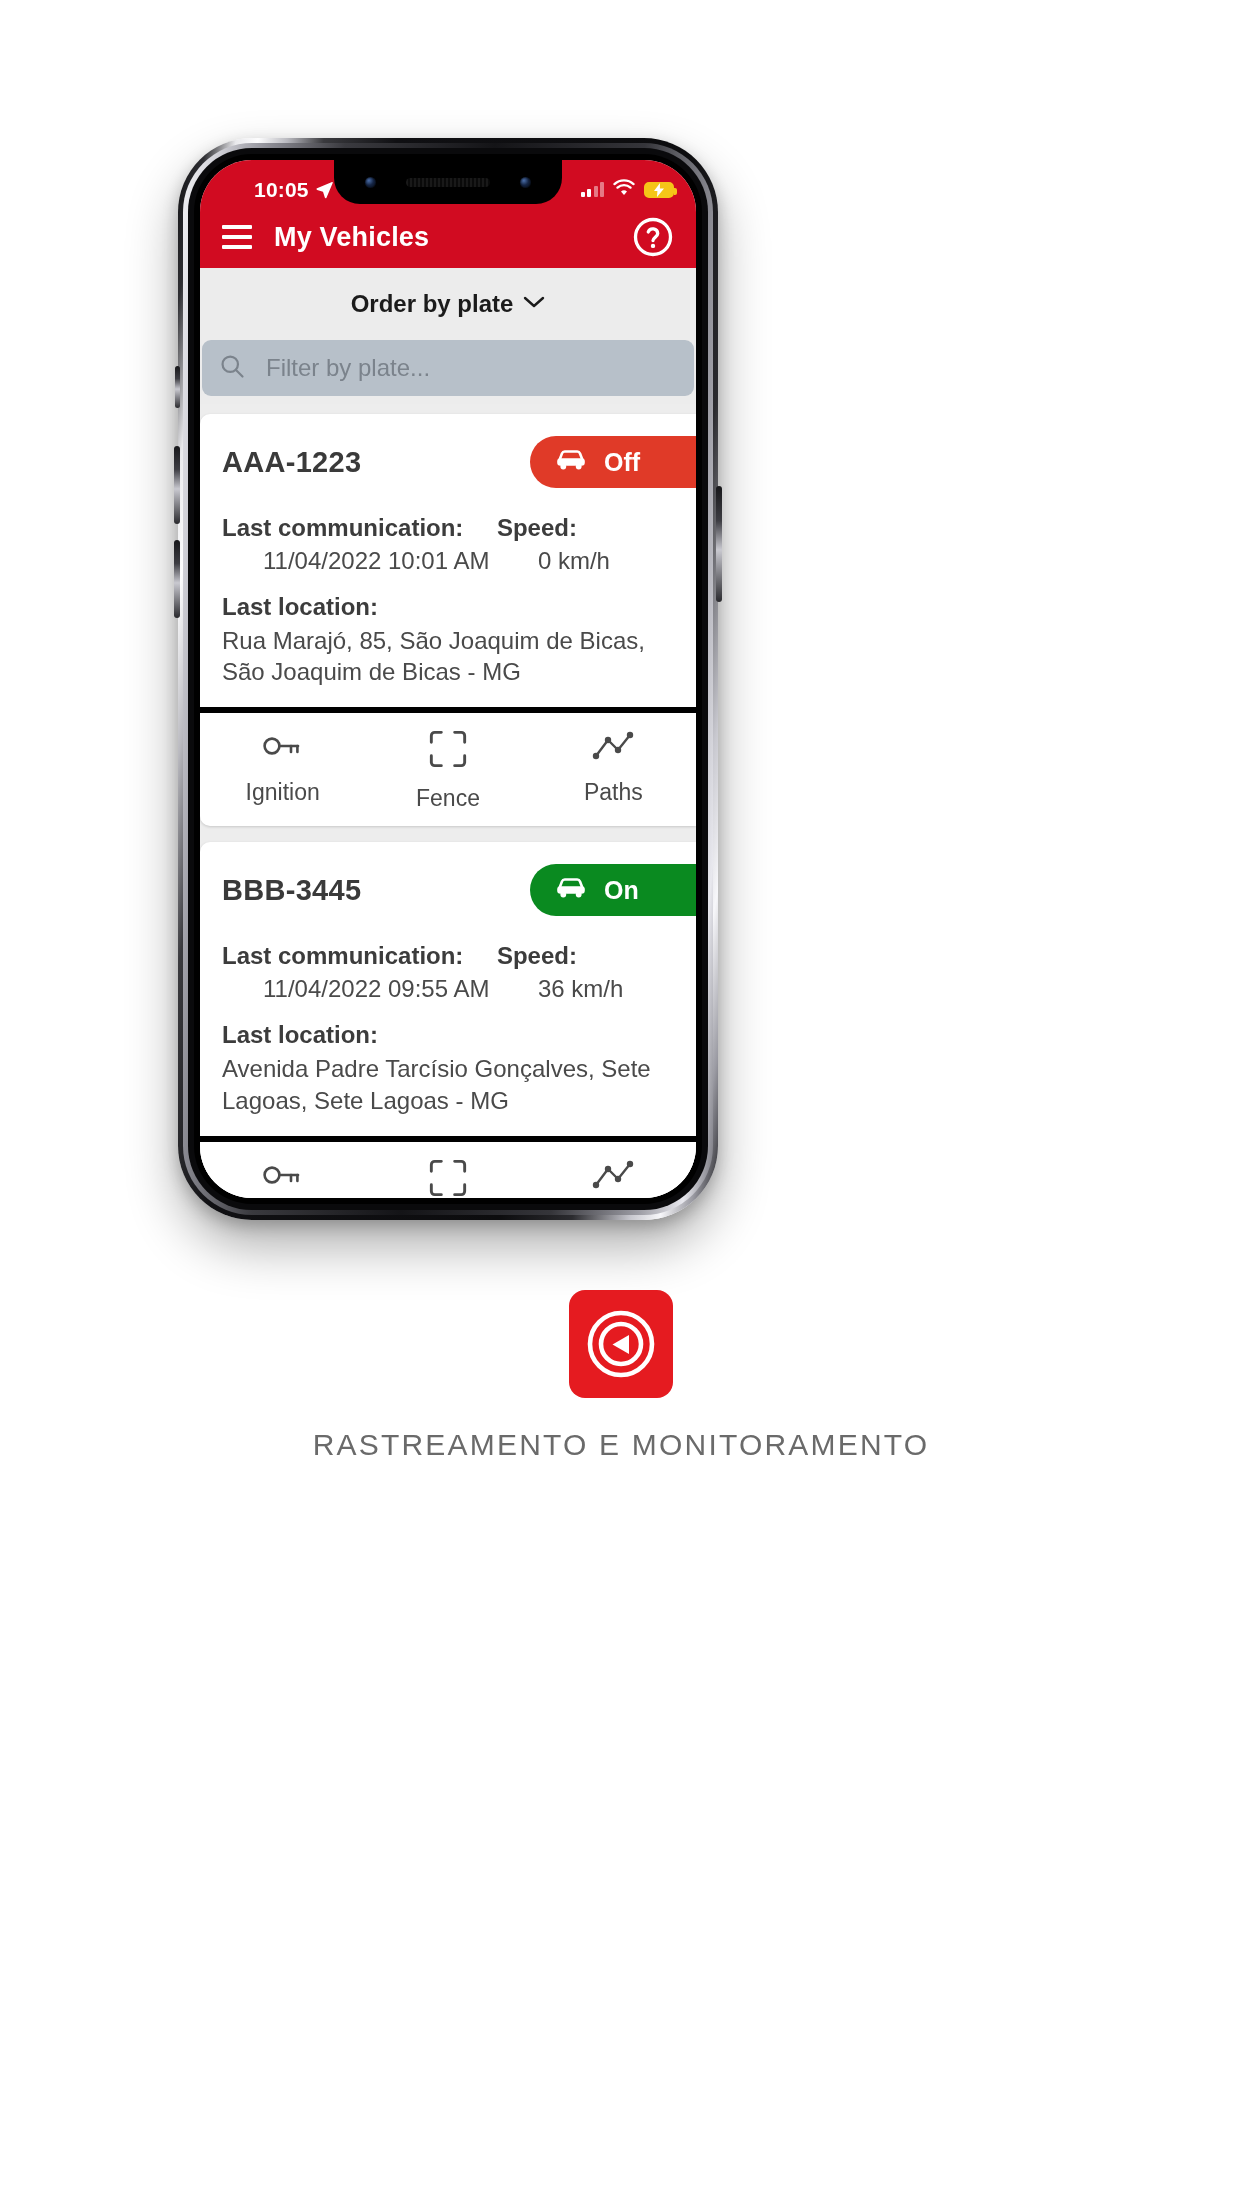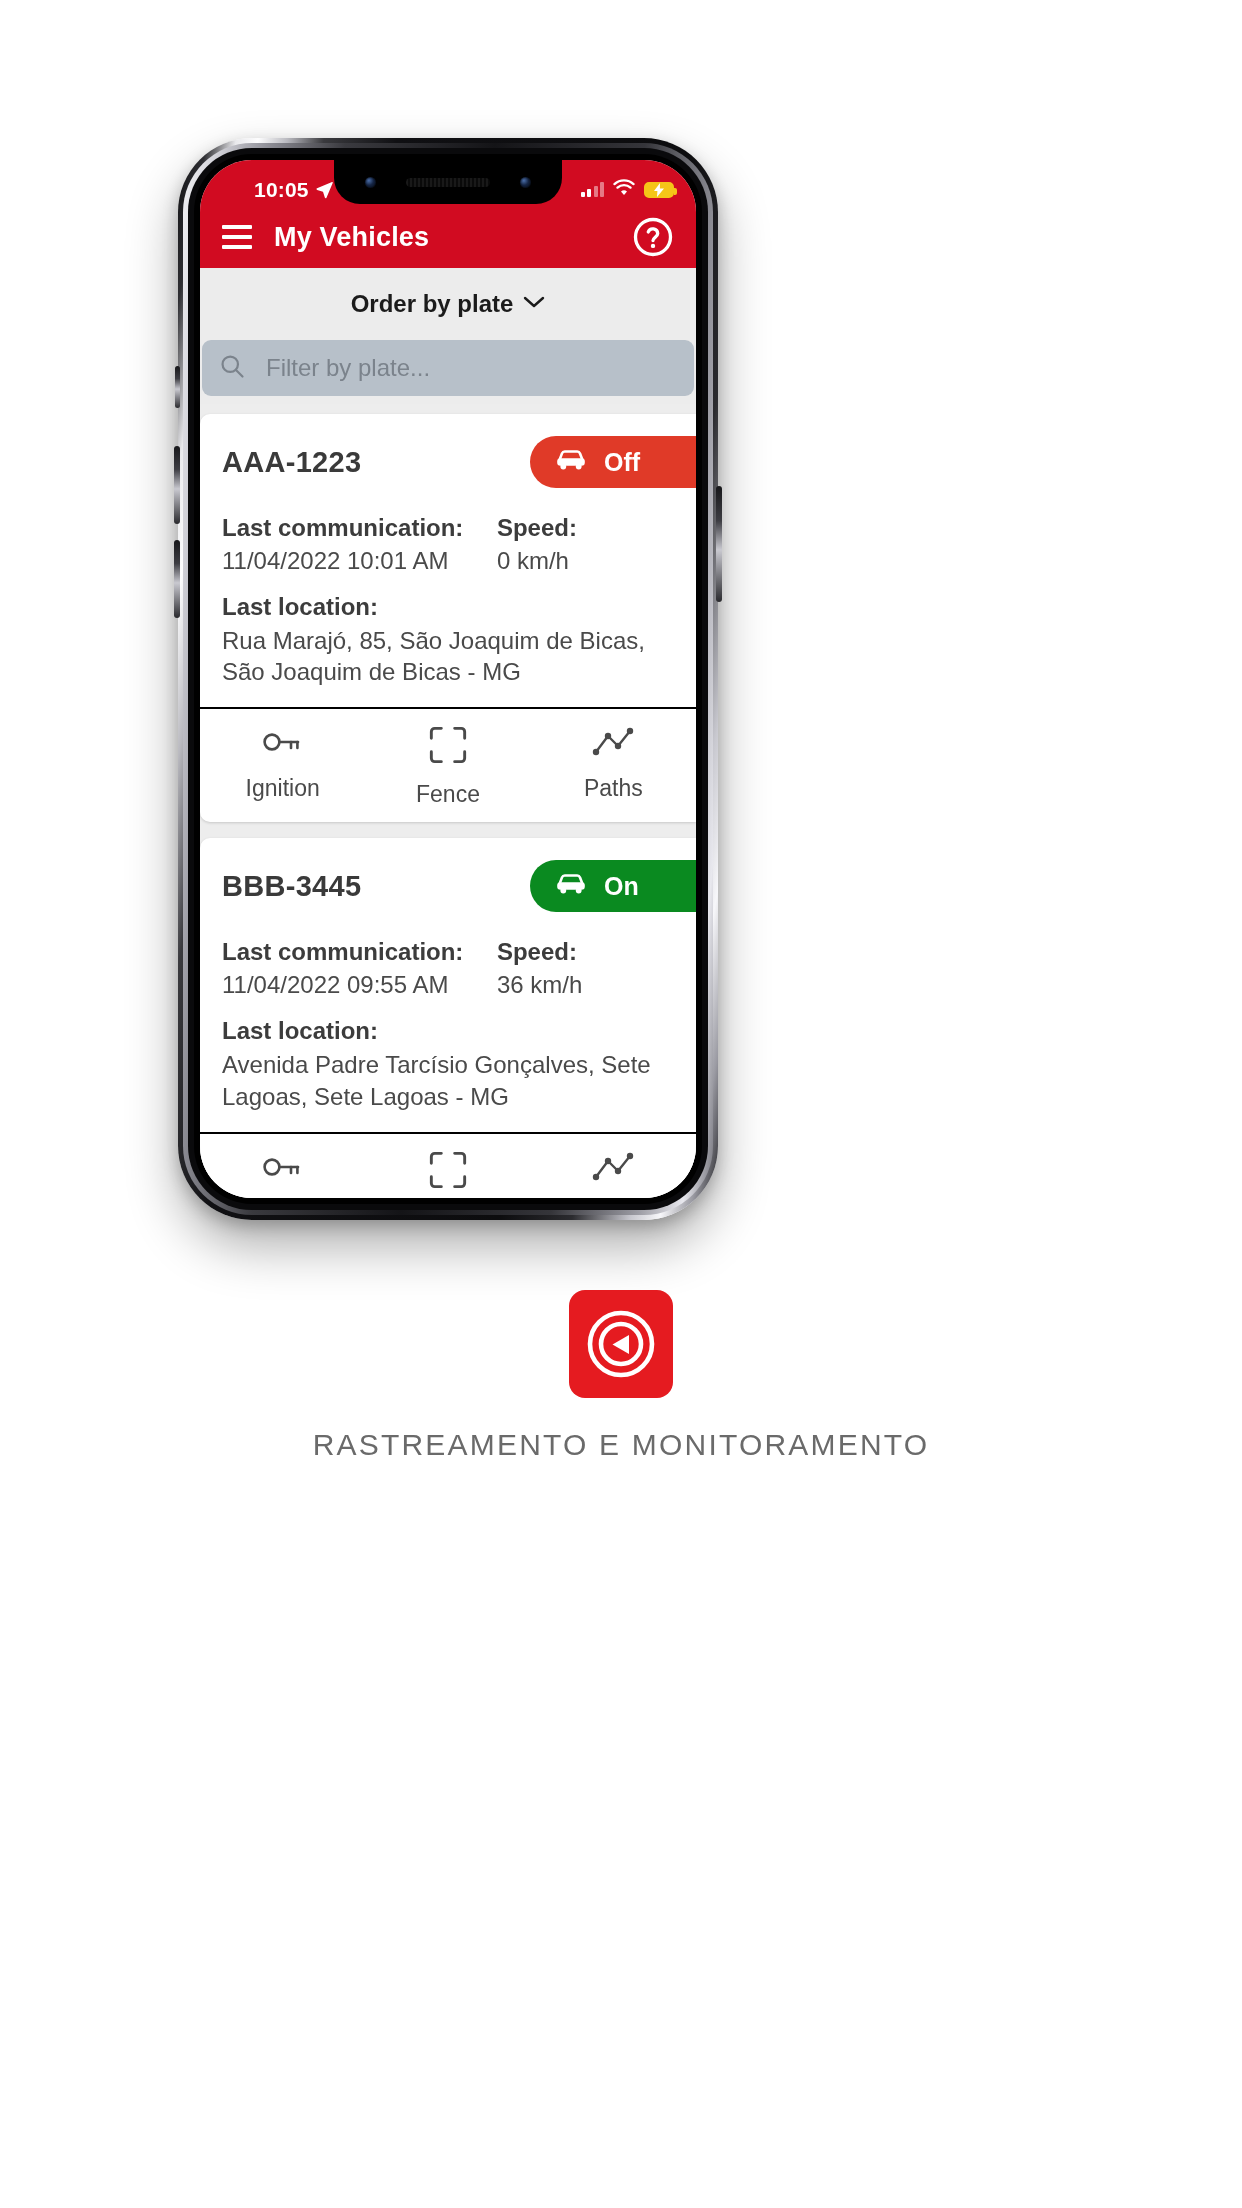--- a/index.html
+++ b/index.html
@@ -161,26 +161,26 @@
     color:#fff; font-size:25px; font-weight:700;
     min-width:170px;
   }
   .badge.off{ background:#E03A28; }
   .badge.on { background:#0A8A20; }
 
   .kvrow{ display:flex; margin-bottom:18px; }
   .kv-col{ flex:0 0 58%; }
   .kv-col.right{ flex:0 0 42%; }
   .kv-label{ font-size:24px; font-weight:700; color:#3c3c3c; margin-bottom:5px; }
-  .kv-val{ font-size:24px; color:#4a4a4a; }
+  .kv-val{ font-size:24px; color:#4a4a4a;margin-left:41px; }
   .loc-label{ font-size:24px; font-weight:700; color:#3c3c3c; margin-bottom:4px; }
   .loc-val{ font-size:24px; color:#4a4a4a; line-height:1.3; padding-right:26px; }
 
   .card-actions{
-    border-top:2px solid #000000;
+    border-top:6px solid #000000;
     display:flex; padding:16px 0 14px 0;
   }
   .action{
     flex:1; display:flex; flex-direction:column; align-items:center; gap:12px;
     cursor:pointer;
   }
   .action-label{ font-size:23px; color:#4a4a4a; }
 
   
   #logo-block{

